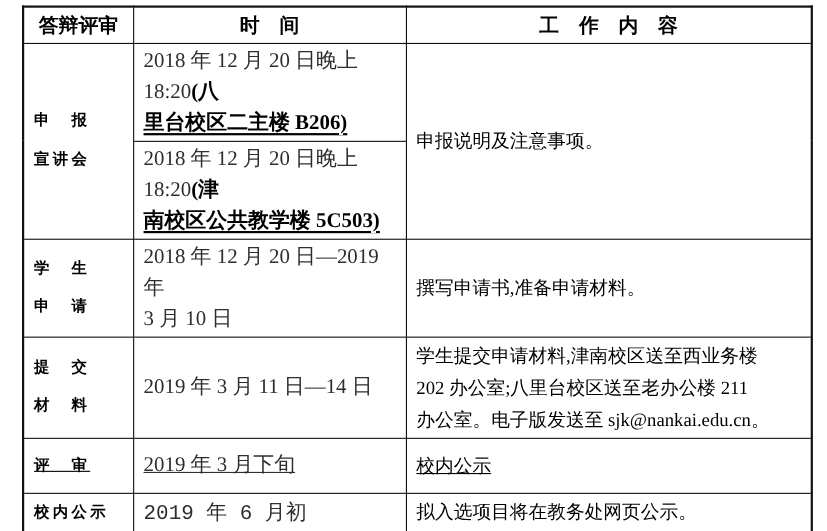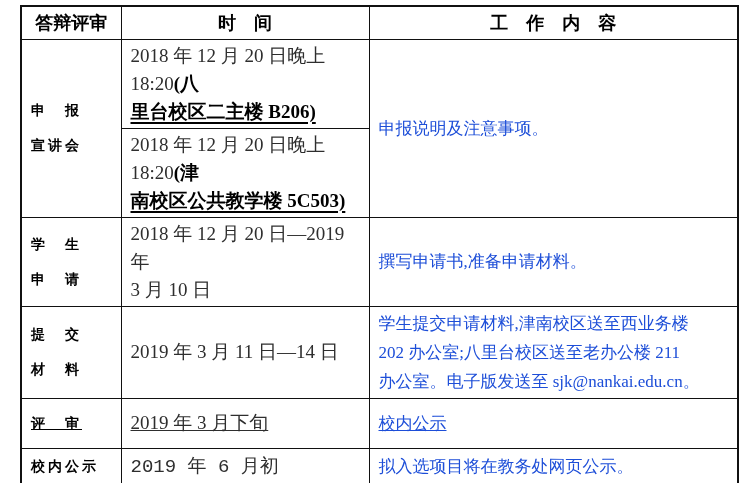--- a/index.html
+++ b/index.html
@@ -57,21 +57,21 @@
     font-size: 19px;
     color: #2e2e2e;
     line-height: 28px;
     padding: 2px 4px 2px 9px;
     vertical-align: middle;
     text-align: left;
     white-space: pre-line;
   }
   td.content {
     font-size: 17px;
-    color: #1d4ed8;
+    color: #000000;
     line-height: 29px;
     padding: 2px 20px 2px 9px;
     vertical-align: middle;
     text-align: left;
     white-space: pre-line;
   }
   .loc {
     font-weight: bold;
     color: #000000;
   }

